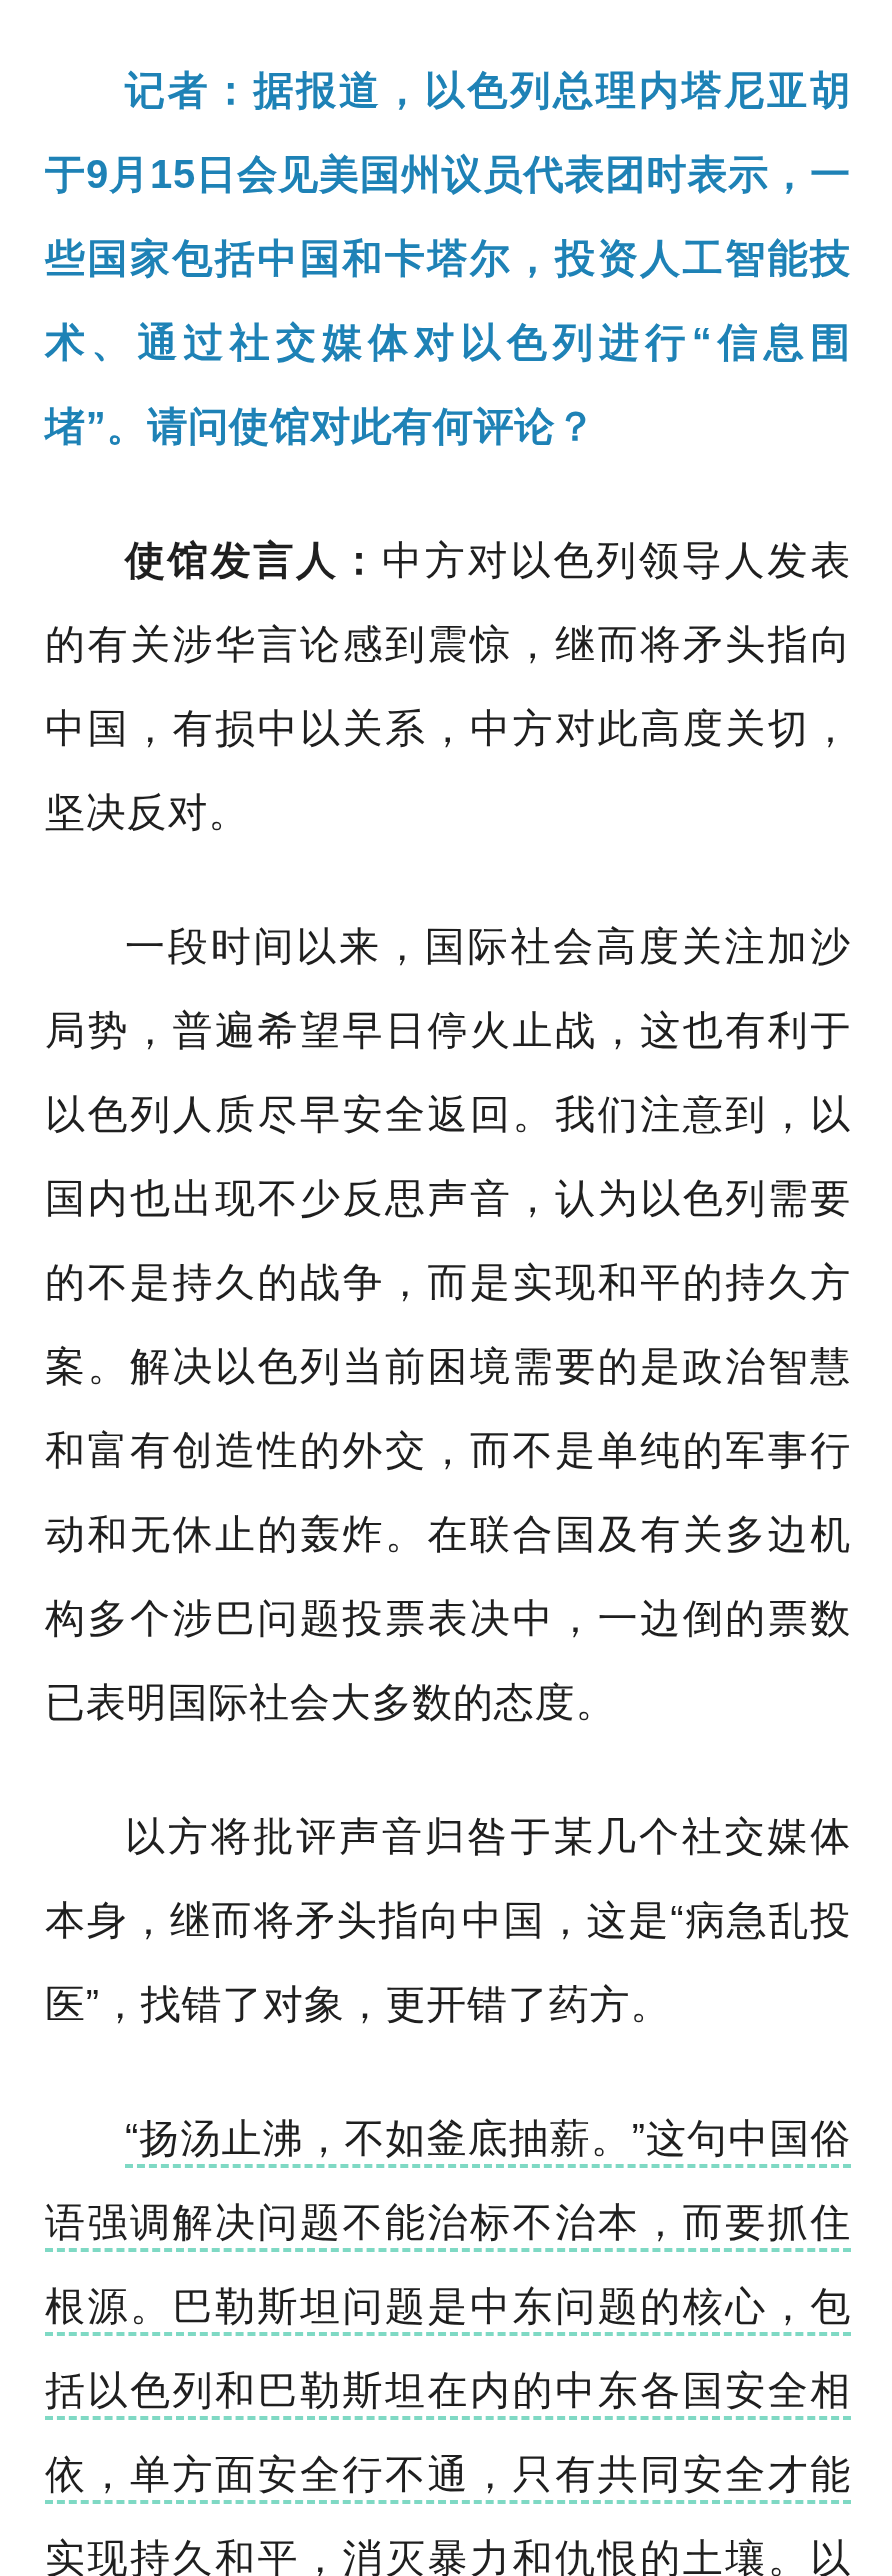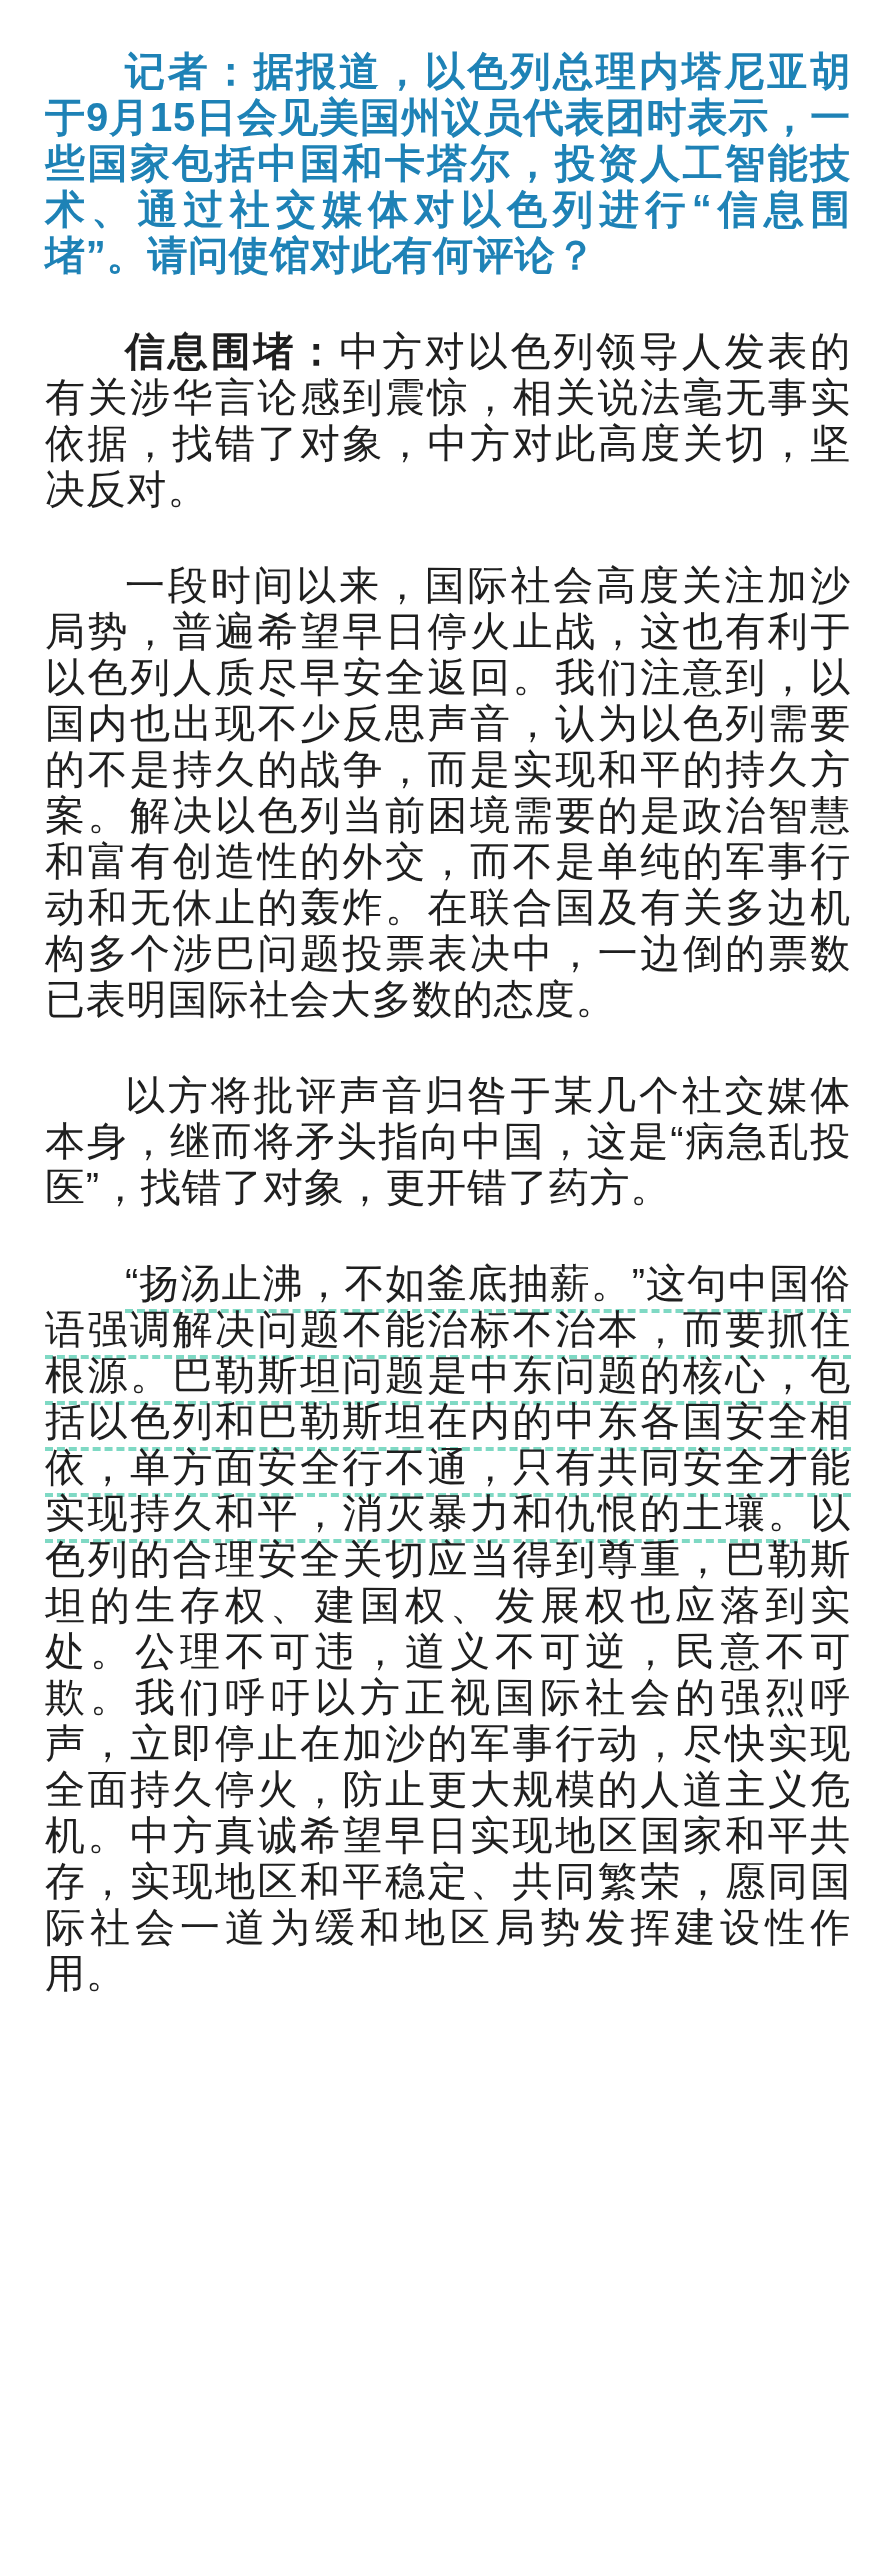--- a/index.html
+++ b/index.html
@@ -13,21 +13,21 @@
     overflow: hidden;
     font-family: "Liberation Sans", sans-serif;
   }
   .article {
     padding: 48px 41px 0 45px;
     box-sizing: border-box;
   }
   .para {
     margin: 0 0 50px 0;
     font-size: 40px;
-    line-height: 46px;
+    line-height: 84px;
     text-align: justify;
     text-indent: 2em;
     color: var(--body_text, #1f1f1f);
     letter-spacing: 0.8px;
   }
   .para.question {
     color: var(--question_blue, #1e82b6);
     font-weight: 700;
   }
   .speaker {
@@ -41,21 +41,21 @@
     text-underline-offset: 11.6px;
   }
 </style>
 </head>
 <body style="background: rgb(255, 255, 255);">
 
 <main class="article">
 
   <p class="para question"><span>记者：据报道，以色列总理内塔尼亚胡于9月15日会见美国州议员代表团时表示，一些国家包括中国和卡塔尔，投资人工智能技术、通过社交媒体对以色列进行“信息围堵”。请问使馆对此有何评论？</span></p>
 
-  <p class="para"><span class="speaker">信息围堵：</span><span>中方对以色列领导人发表的有关涉华言论感到震惊，相关说法毫无事实依据，找错了对象，中方对此高度关切，坚决反对。</span></p>
+  <p class="para"><span class="speaker">使馆发言人：</span><span>中方对以色列领导人发表的有关涉华言论感到震惊，继而将矛头指向中国，有损中以关系，中方对此高度关切，坚决反对。</span></p>
 
   <p class="para"><span>一段时间以来，国际社会高度关注加沙局势，普遍希望早日停火止战，这也有利于以色列人质尽早安全返回。我们注意到，以国内也出现不少反思声音，认为以色列需要的不是持久的战争，而是实现和平的持久方案。解决以色列当前困境需要的是政治智慧和富有创造性的外交，而不是单纯的军事行动和无休止的轰炸。在联合国及有关多边机构多个涉巴问题投票表决中，一边倒的票数已表明国际社会大多数的态度。</span></p>
 
   <p class="para"><span>以方将批评声音归咎于某几个社交媒体本身，继而将矛头指向中国，这是“病急乱投医”，找错了对象，更开错了药方。</span></p>
 
   <p class="para"><span class="hl">“扬汤止沸，不如釜底抽薪。”这句中国俗语强调解决问题不能治标不治本，而要抓住根源。巴勒斯坦问题是中东问题的核心，包括以色列和巴勒斯坦在内的中东各国安全相依，单方面安全行不通，只有共同安全才能实现持久和平，消灭暴力和仇恨的土壤。</span><span>以色列的合理安全关切应当得到尊重，巴勒斯坦的生存权、建国权、发展权也应落到实处。公理不可违，道义不可逆，民意不可欺。我们呼吁以方正视国际社会的强烈呼声，立即停止在加沙的军事行动，尽快实现全面持久停火，防止更大规模的人道主义危机。中方真诚希望早日实现地区国家和平共存，实现地区和平稳定、共同繁荣，愿同国际社会一道为缓和地区局势发挥建设性作用。</span></p>
 
 </main>
 
 

